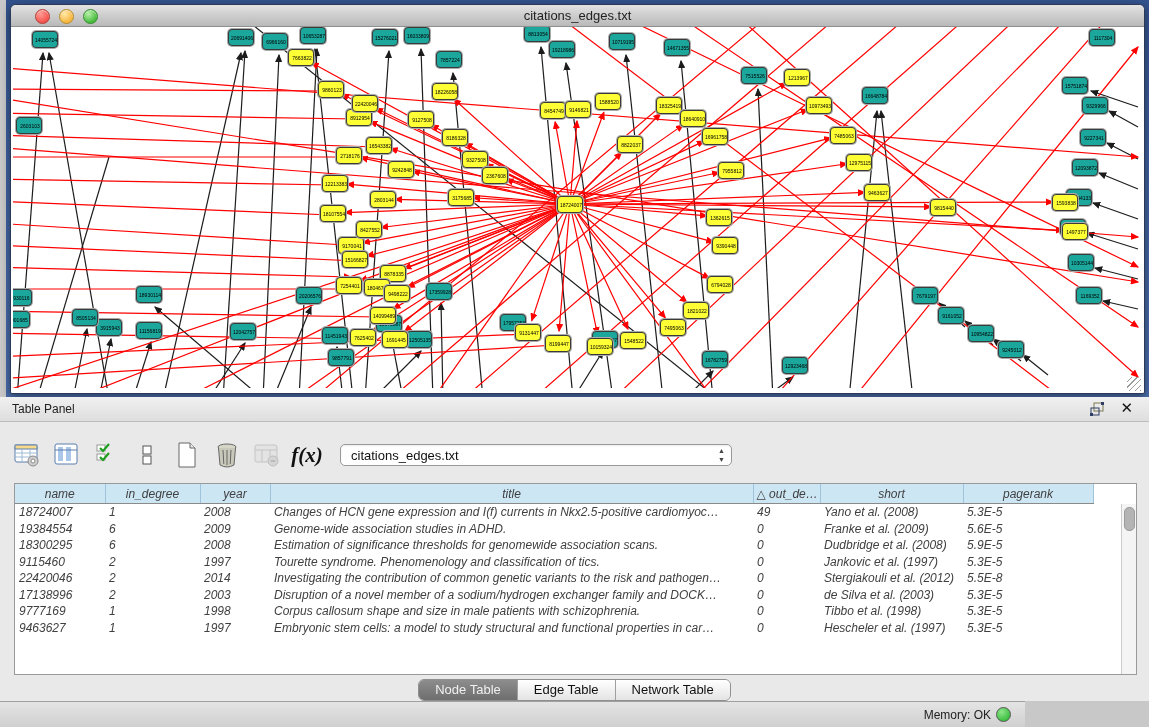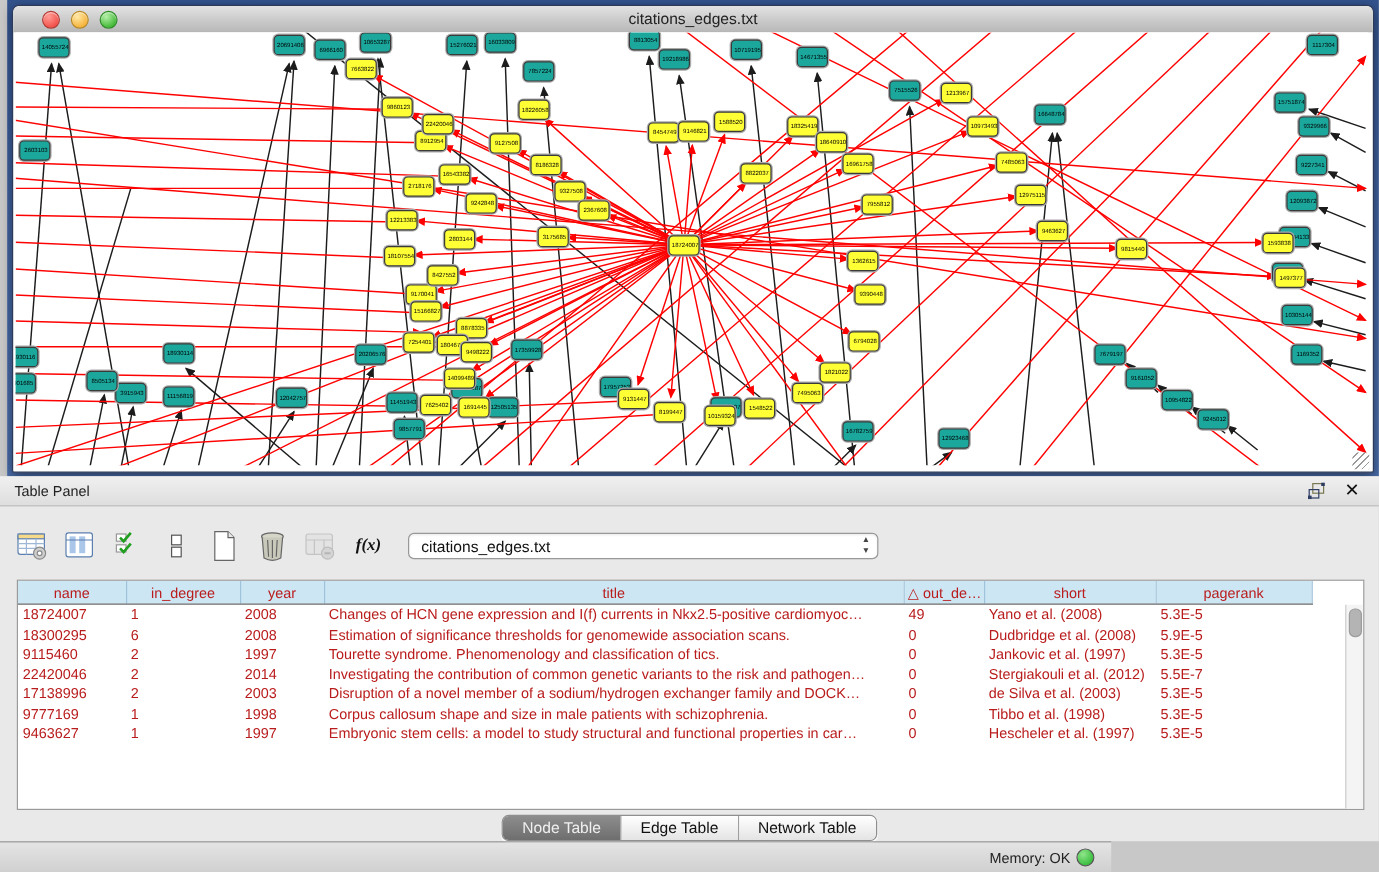--- a/index.html
+++ b/index.html
@@ -30,41 +30,41 @@
     background:repeating-linear-gradient(135deg,transparent 0 3px,#9a9a9a 3px 4px);}
   
   .tpanel{position:absolute;left:0;top:397px;width:1149px;height:304px;background:#e9e9e9;}
   .phead{position:relative;height:24px;background:linear-gradient(180deg,#f0f0f0,#dedede);
     border-bottom:1px solid #bbb;}
   .phead .ptitle{position:absolute;left:12px;top:5px;font-size:12px;color:#222;}
   .float-ic{position:absolute;right:44px;top:5px;width:15px;height:14px;cursor:pointer;}
   .close-x{position:absolute;right:16px;top:2px;font-size:15px;font-weight:bold;color:#111;cursor:pointer;}
   .toolbar{position:absolute;left:14px;top:40px;height:36px;display:flex;align-items:center;gap:14px;}
   .tbico{width:26px;height:26px;display:flex;align-items:center;justify-content:center;cursor:pointer;}
-  .fx{font-family:"Liberation Serif","DejaVu Serif",serif;font-style:italic;font-weight:bold;font-size:14px;color:#111;}
+  .fx{font-family:"Liberation Serif","DejaVu Serif",serif;font-style:italic;font-weight:bold;font-size:21px;color:#111;}
   .combo{position:relative;margin-left:6px;width:392px;height:22px;background:#fff;border:1px solid #999;
     border-radius:5px;font-size:13px;color:#111;line-height:22px;padding-left:10px;box-sizing:border-box;
     box-shadow:inset 0 1px 2px rgba(0,0,0,.08);}
   .combo .arr{position:absolute;right:6px;top:1px;font-size:7px;color:#444;line-height:9px;text-align:center;}
   .tblbox{position:absolute;left:14px;top:86px;width:1121px;height:190px;background:#fff;
     border:1px solid #9a9a9a;overflow:hidden;}
-  table.ntab{border-collapse:collapse;table-layout:fixed;width:1078px;font-size:12px;color:#b91c1c;}
+  table.ntab{border-collapse:collapse;table-layout:fixed;width:1078px;font-size:12px;color:#404040;font-style:italic;}
   table.ntab th{height:19px;background:#cde6f4;border-right:1px solid #9fc3da;border-bottom:1px solid #8a8a8a;
     font-weight:normal;font-size:12px;padding:0 3px;overflow:hidden;white-space:nowrap;}
   table.ntab td{height:16px;line-height:16.5px;padding:0 0 0 4px;overflow:hidden;white-space:nowrap;}
   .vsb{position:absolute;right:0;top:20px;bottom:0;width:14px;background:#f4f4f4;border-left:1px solid #ccc;}
   .vsb .thumb{position:absolute;left:2px;top:3px;width:9px;height:22px;border-radius:5px;background:#b4b4b4;border:1px solid #9c9c9c;}
   .tabs{position:absolute;left:0;right:0;top:282px;height:22px;text-align:center;}
   .seg{display:inline-flex;border:1px solid #8f8f8f;border-radius:6px;overflow:hidden;height:20px;
     box-shadow:0 1px 1px rgba(255,255,255,.7);}
   .seg .tab{padding:0 16px;font-size:13px;line-height:20px;background:linear-gradient(180deg,#fff,#e4e4e4);
     color:#111;border-right:1px solid #9f9f9f;cursor:pointer;}
   .seg .tab:last-child{border-right:none;}
   .seg .tab.active{background:linear-gradient(180deg,#8d8d8d,#6e6e6e);color:#f0f0f0;}
-  .statusbar{position:absolute;left:0;top:701px;width:926px;height:26px;
+  .statusbar{position:absolute;left:0;top:701px;width:1025px;height:26px;
     background:linear-gradient(180deg,#e4e4e4,#cfcfcf);border-top:1px solid #a0a0a0;}
   .mem{position:absolute;right:34px;top:6px;font-size:12px;color:#222;}
   .memdot{position:absolute;right:14px;top:5px;width:13px;height:13px;border-radius:50%;
     background:radial-gradient(circle at 35% 30%,#8fe58a,#3fc043 70%);border:1px solid #555;}
   .divgrip{position:absolute;left:563px;top:399px;width:16px;height:7px;
     background:repeating-linear-gradient(135deg,transparent 0 2px,#9a9a9a 2px 3px);}
 </style>
 </head>
 <body>
 
@@ -618,20 +618,29 @@
           <tr>
             <td>18724007</td>
             <td>1</td>
             <td>2008</td>
             <td>Changes of HCN gene expression and I(f) currents in Nkx2.5-positive cardiomyoc…</td>
             <td>49</td>
             <td>Yano et al. (2008)</td>
             <td>5.3E-5</td>
           </tr>
           <tr>
+            <td>19384554</td>
+            <td>6</td>
+            <td>2009</td>
+            <td>Genome-wide association studies in ADHD.</td>
+            <td>0</td>
+            <td>Franke et al. (2009)</td>
+            <td>5.6E-5</td>
+          </tr>
+          <tr>
             <td>18300295</td>
             <td>6</td>
             <td>2008</td>
             <td>Estimation of significance thresholds for genomewide association scans.</td>
             <td>0</td>
             <td>Dudbridge et al. (2008)</td>
             <td>5.9E-5</td>
           </tr>
           <tr>
             <td>9115460</td>
@@ -642,21 +651,21 @@
             <td>Jankovic et al. (1997)</td>
             <td>5.3E-5</td>
           </tr>
           <tr>
             <td>22420046</td>
             <td>2</td>
             <td>2014</td>
             <td>Investigating the contribution of common genetic variants to the risk and pathogen…</td>
             <td>0</td>
             <td>Stergiakouli et al. (2012)</td>
-            <td>5.5E-7</td>
+            <td>5.5E-8</td>
           </tr>
           <tr>
             <td>17138996</td>
             <td>2</td>
             <td>2003</td>
             <td>Disruption of a novel member of a sodium/hydrogen exchanger family and DOCK…</td>
             <td>0</td>
             <td>de Silva et al. (2003)</td>
             <td>5.3E-5</td>
           </tr>

